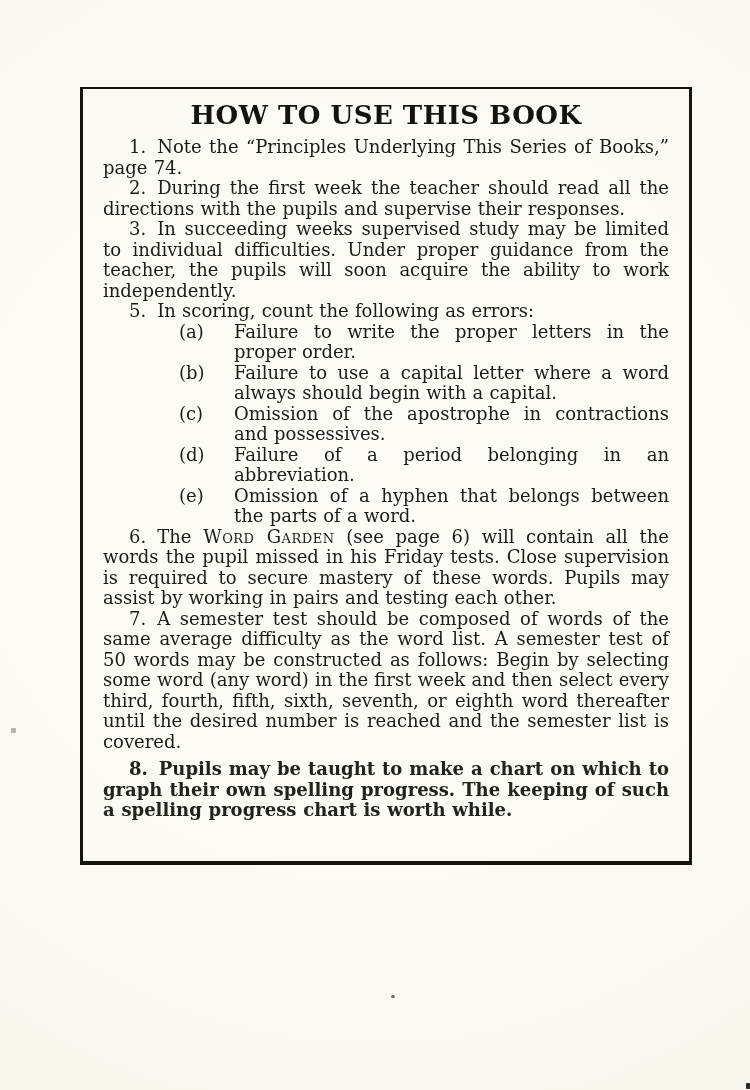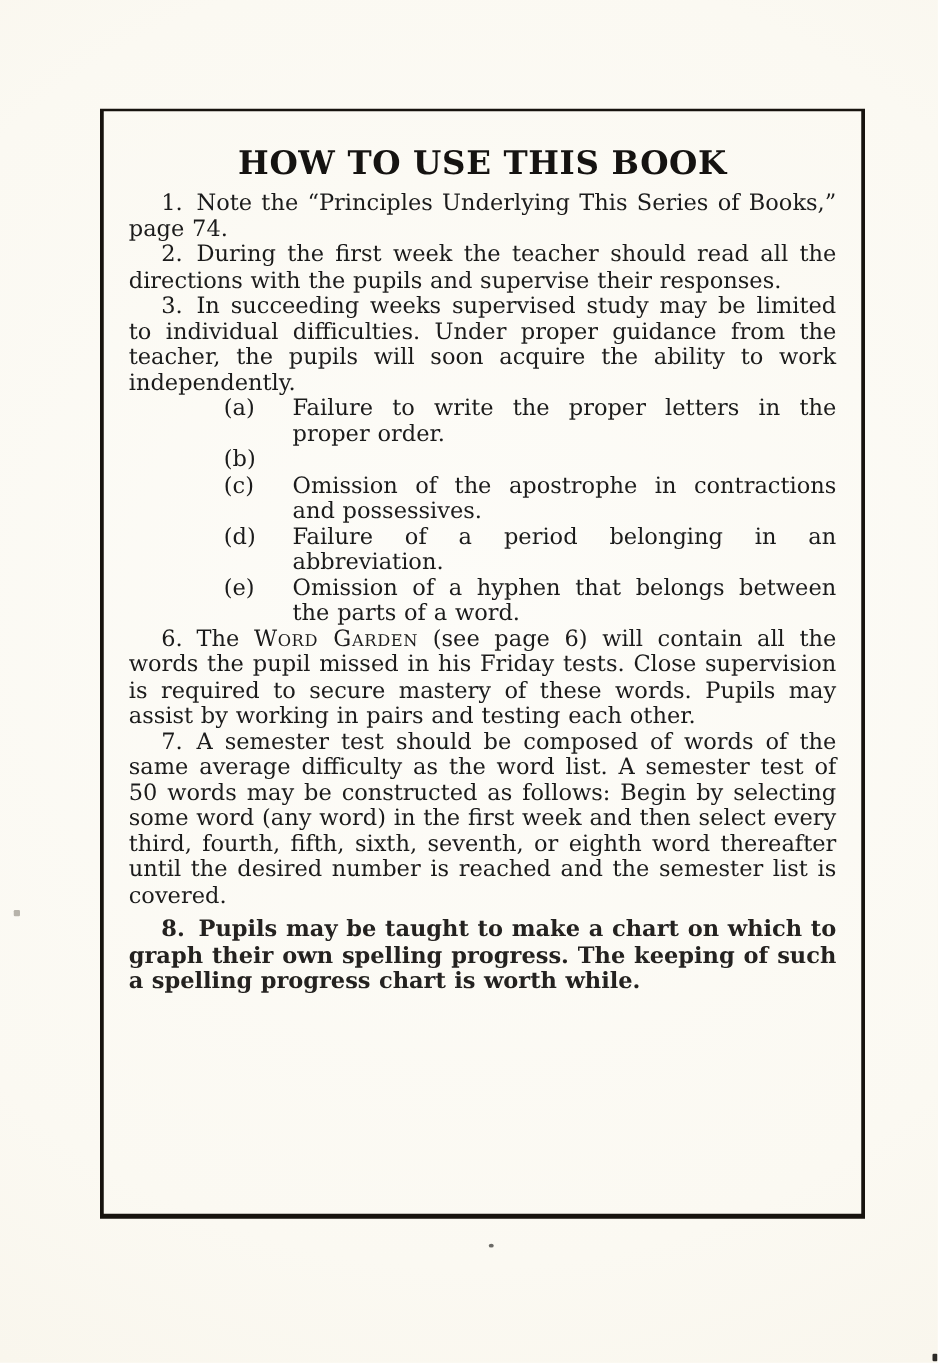--- a/index.html
+++ b/index.html
@@ -11,27 +11,27 @@
     overflow: hidden;
   }
   .page {
     position: absolute; inset: 0;
     background:
       radial-gradient(ellipse 120% 80% at 50% 45%, #fdfcf8 0%, #fbf9f2 60%, #f7f3e8 100%);
   }
   .frame {
     position: absolute;
     left: 80px; top: 87px;
-    width: 612px; height: 888px;
+    width: 612px; height: 778px;
     box-sizing: border-box;
     border: 2px solid #17130e;
     border-left-width: 3px;
     border-right-width: 3px;
     border-bottom-width: 4px;
-    padding: 25px 20px 12px 20px;
+    padding: 9px 20px 12px 20px;
     color: #1b1b1b;
   }
   .title {
     text-align: center;
     font-size: 26px;
     font-weight: bold;
     letter-spacing: 0.5px;
     margin: 2px 0 7px 0;
     color: #151311;
   }
@@ -73,28 +73,30 @@
 
     <h1 class="title">HOW TO USE THIS BOOK</h1>
 
     <p class="para"><span class="num">1.</span><span>Note the “Principles Underlying This Series of Books,” page 74.</span></p>
 
     <p class="para"><span class="num">2.</span><span>During the first week the teacher should read all the directions with the pupils and supervise their responses.</span></p>
 
     <p class="para"><span class="num">3.</span><span>In succeeding weeks supervised study may be limited to individual difficulties. Under proper guidance from the teacher, the pupils will soon acquire the ability to work independently.</span></p>
 
 
+    <p class="para"><span class="num">5.</span><span>In scoring, count the following as errors:</span></p>
 
     <div class="sublist">
       <div class="subitem">
         <span class="sublabel">(a)</span>
         <span class="subtext">Failure to write the proper letters in the proper order.</span>
       </div>
       <div class="subitem">
         <span class="sublabel">(b)</span>
+        <span class="subtext">Failure to use a capital letter where a word always should begin with a capital.</span>
       </div>
       <div class="subitem">
         <span class="sublabel">(c)</span>
         <span class="subtext">Omission of the apostrophe in contractions and possessives.</span>
       </div>
       <div class="subitem">
         <span class="sublabel">(d)</span>
         <span class="subtext">Failure of a period belonging in an abbreviation.</span>
       </div>
       <div class="subitem">

